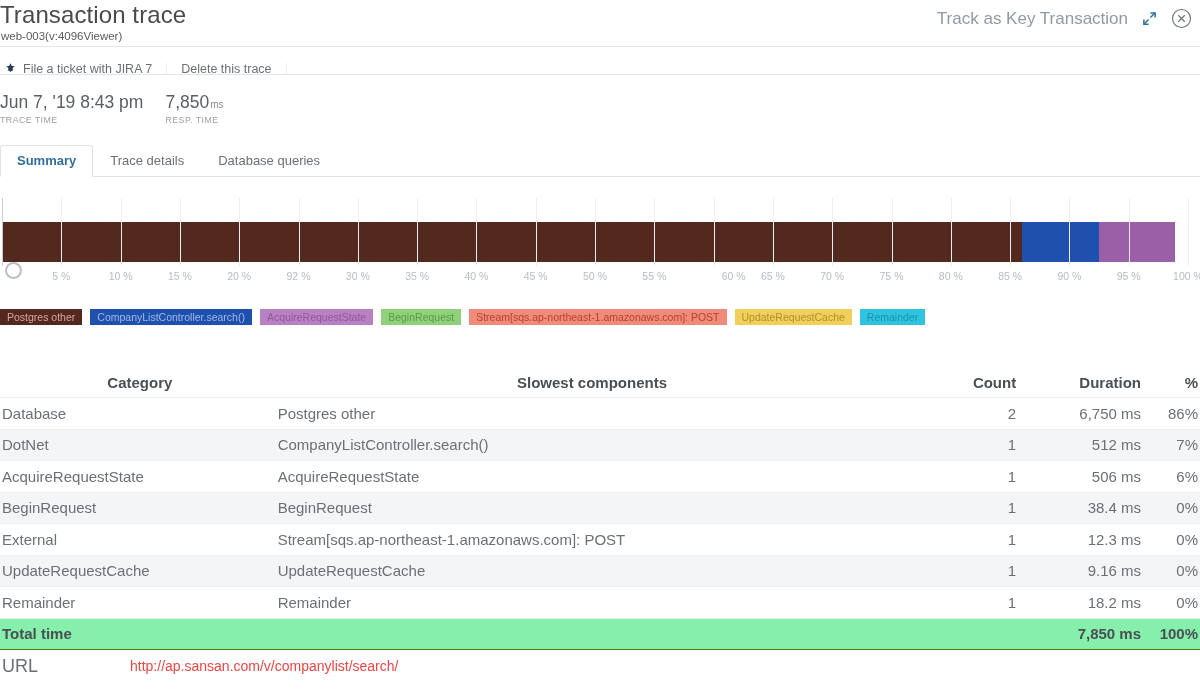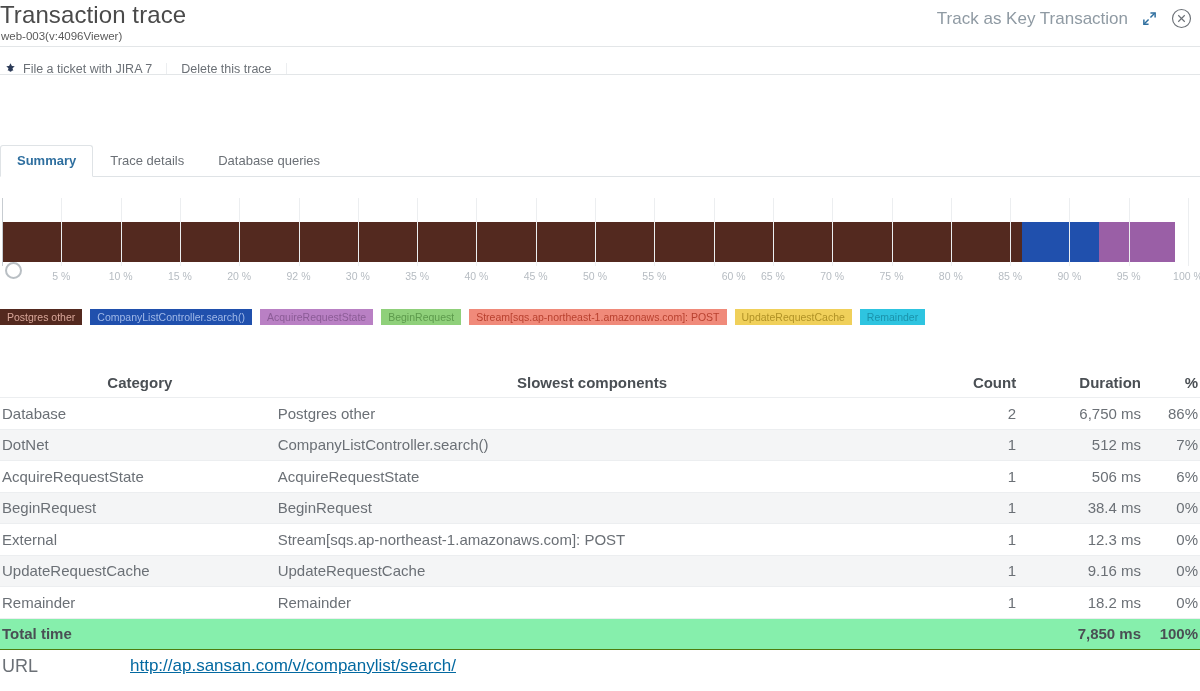--- a/index.html
+++ b/index.html
@@ -70,21 +70,21 @@
   .c-comp{width:630px;}
   .c-cnt{width:110px;text-align:right;}
   .c-dur{width:125px;text-align:right;}
   .c-pct{width:57px;text-align:right;padding-right:2px!important;}
   .tbl tbody tr:nth-child(even){background:#f4f5f6;}
   .tbl tr.total td{font-weight:bold;color:#4a4f54;background:#86efac;border-bottom:1px solid #4d7c0f;}
 
   
   .urlrow{position:absolute;left:0;top:655px;width:1200px;display:flex;align-items:center;height:22px;}
   .url-lbl{width:128px;font-size:18px;color:#6b7076;padding-left:2px;}
-  .url-val{font-size:17px;color:#0369a1;cursor:pointer;text-decoration:underline;}
+  .url-val{font-size:14px;color:#ef4444;cursor:pointer;}
 </style>
 </head>
 <body>
 
 <div class="page">
 
   <div class="hdr">
     <div class="hdr-title">Transaction trace</div>
     <div class="hdr-sub">web-003(v:4096Viewer)</div>
     <div class="hdr-right">
@@ -114,20 +114,30 @@
             <circle cx="7" cy="8.9" r="1.5" fill="#2b3a57"></circle>
           </svg>
       </span>
       <span>File a ticket with JIRA 7</span>
     </div>
     <div class="tb-btn">
       <span>Delete this trace</span>
     </div>
   </div>
 
+  <div class="stats">
+    <div class="stat">
+      <div class="stat-val">Jun 7, '19 8:43 pm</div>
+      <div class="stat-lbl">TRACE TIME</div>
+    </div>
+    <div class="stat">
+      <div class="stat-val"><span>7,850</span><span class="unit">ms</span></div>
+      <div class="stat-lbl">RESP. TIME</div>
+    </div>
+  </div>
 
   <div class="tabs" id="tabs">
       <div class="tab active">Summary</div>
       <div class="tab">Trace details</div>
       <div class="tab">Database queries</div>
     </div>
 
   <div class="tl">
     <div class="tl-plot" id="tl-plot">
       <div class="tl-bar" id="tl-bar">

